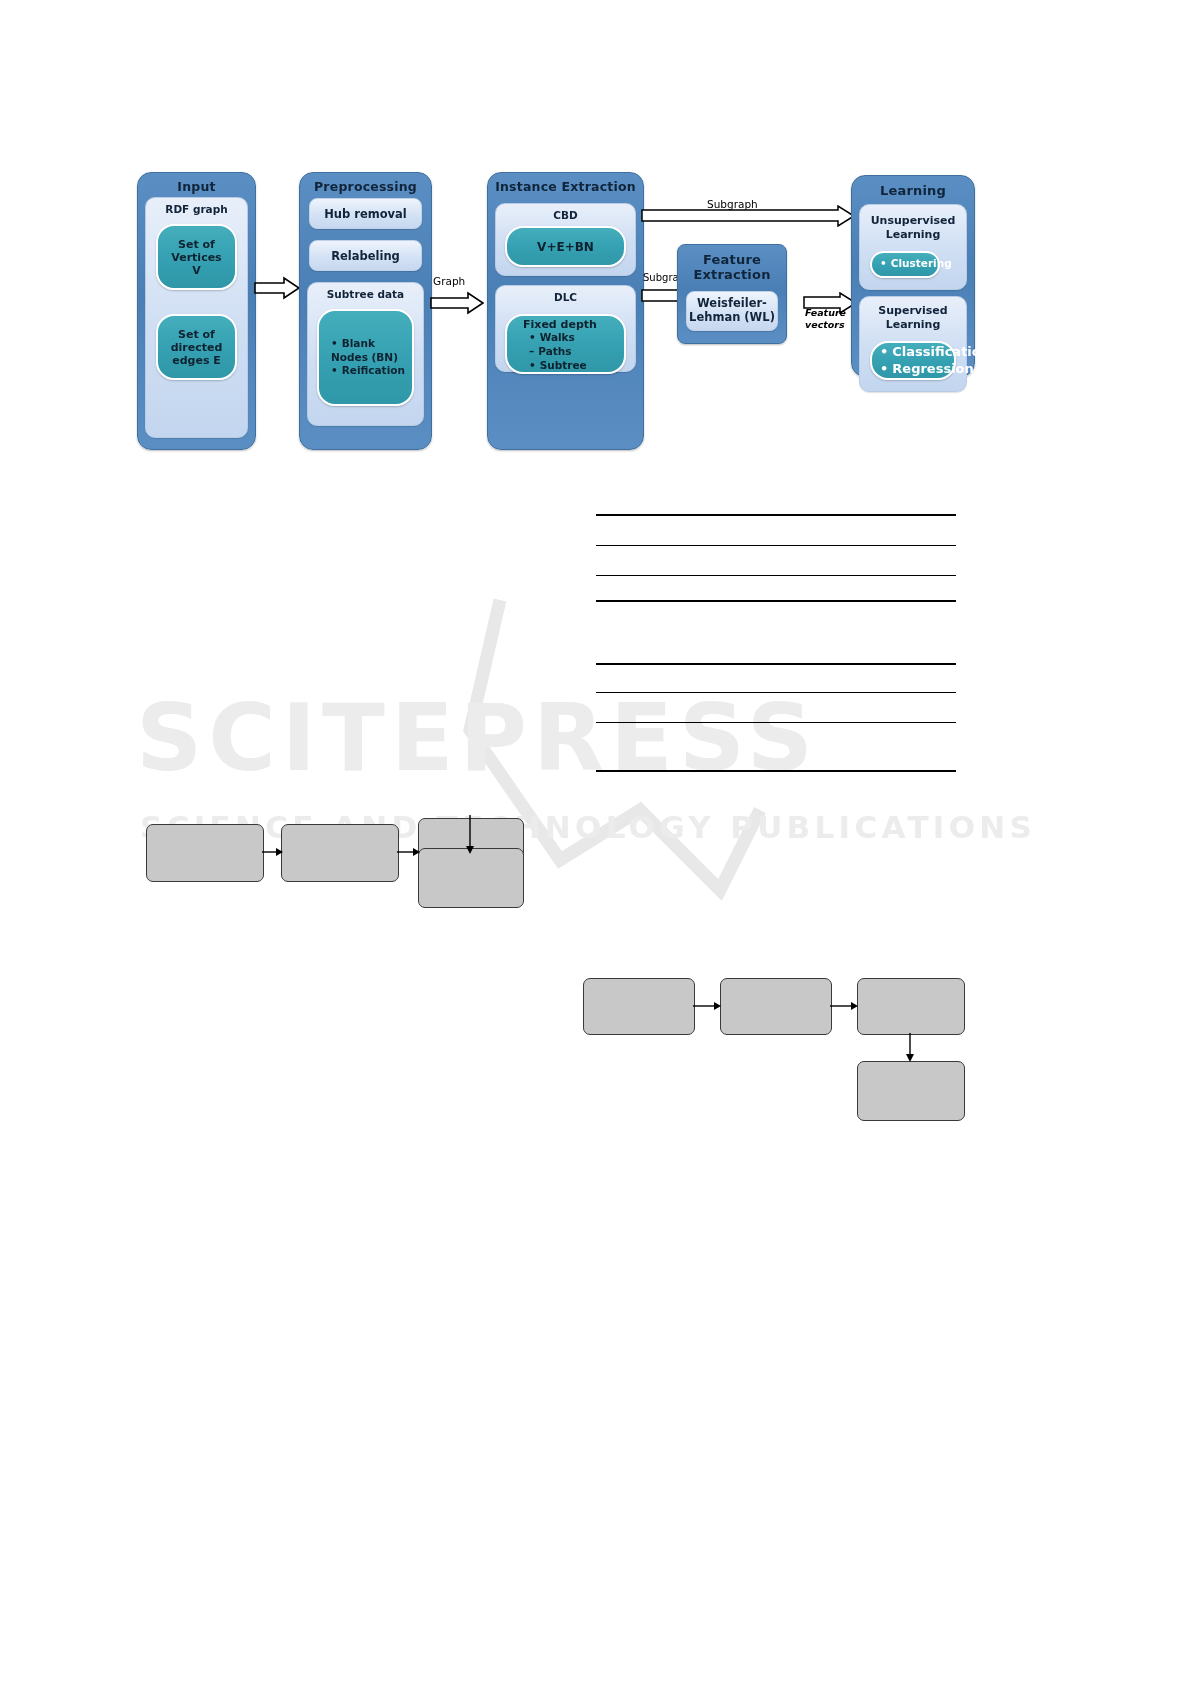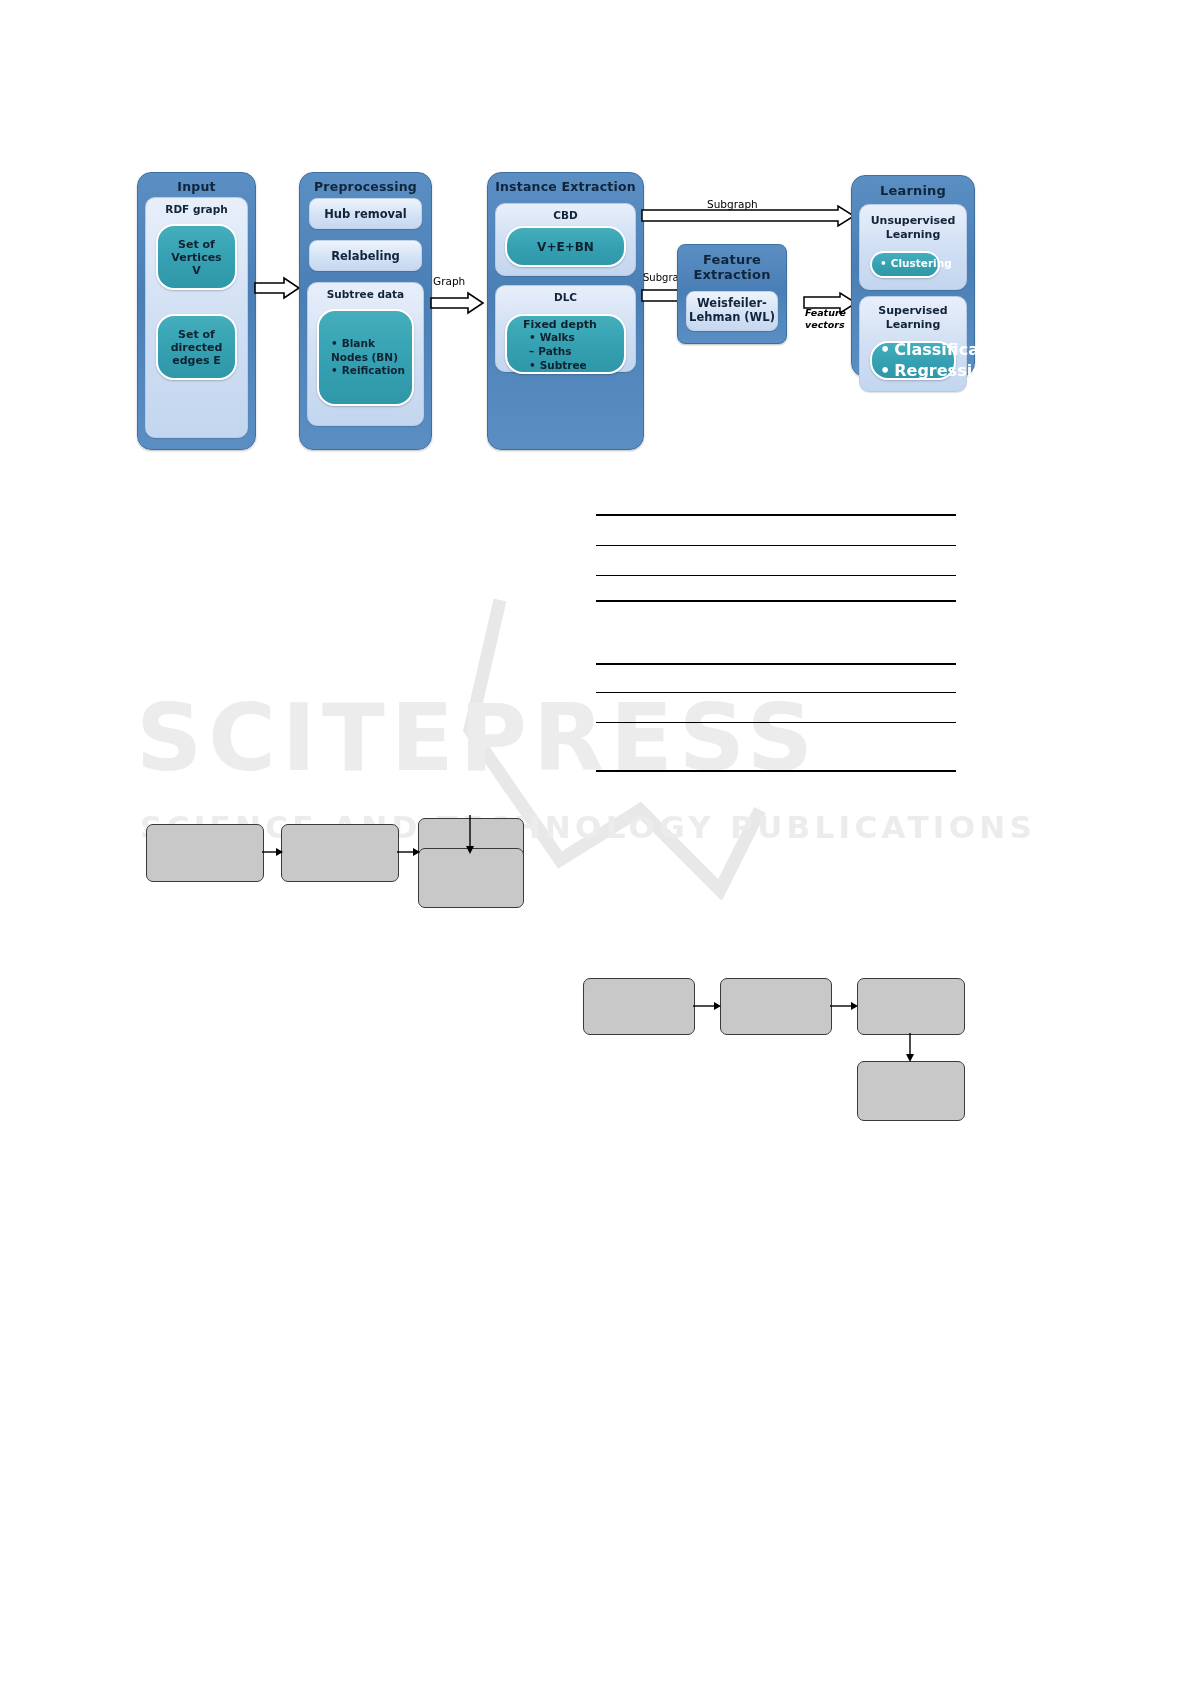--- a/index.html
+++ b/index.html
@@ -175,21 +175,21 @@
         <div class="teal tl" style="margin:6px 22px 0 6px;height:23px;padding:0 6px;">
           <ul class="ul" style="padding-left:2px;font-size:10.5px;color:#ffffff;">
             <li>Clustering</li>
           </ul>
         </div>
       </div>
 
       <div class="panel" style="margin-top:6px;height:85px;">
         <div class="panel-title" style="font-size:11px;line-height:1.25;padding-top:4px;">Supervised Learning</div>
         <div class="teal tl" style="margin:6px 6px 0 6px;height:35px;padding:0 6px;">
-          <ul class="ul" style="padding-left:2px;font-size:16px;color:#ffffff;">
+          <ul class="ul" style="padding-left:2px;font-size:13px;color:#ffffff;">
             <li>Classification</li>
             <li>Regression</li>
           </ul>
         </div>
       </div>
     </div>
   </div>
 
   <div>
     <div class="rule" style="left:596px;top:514px;width:360px;height:2px;"></div>

